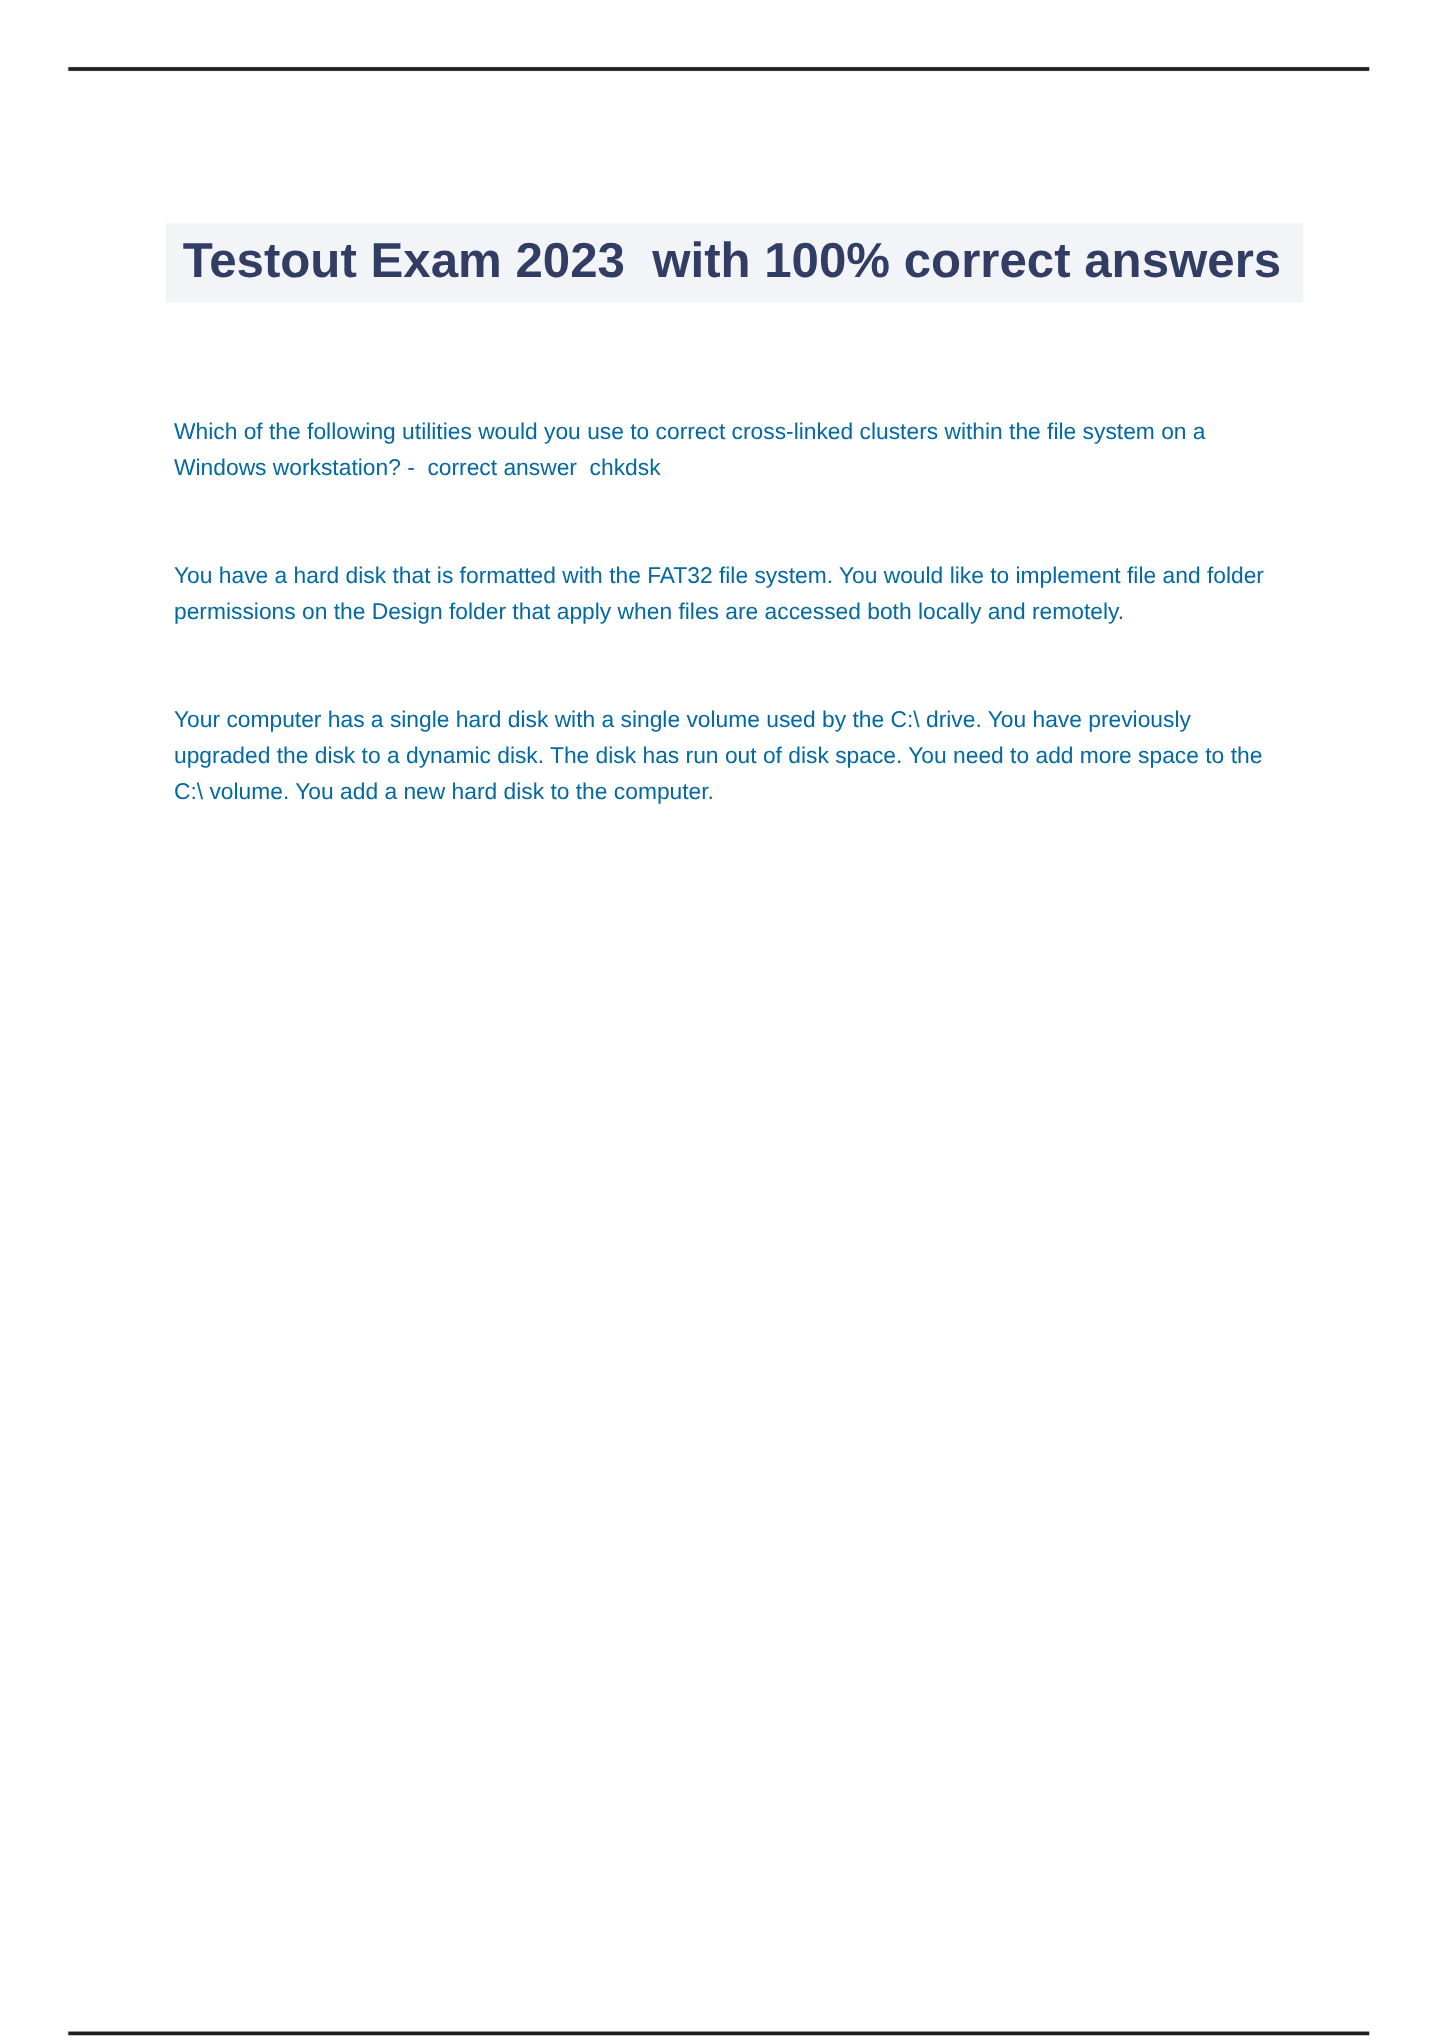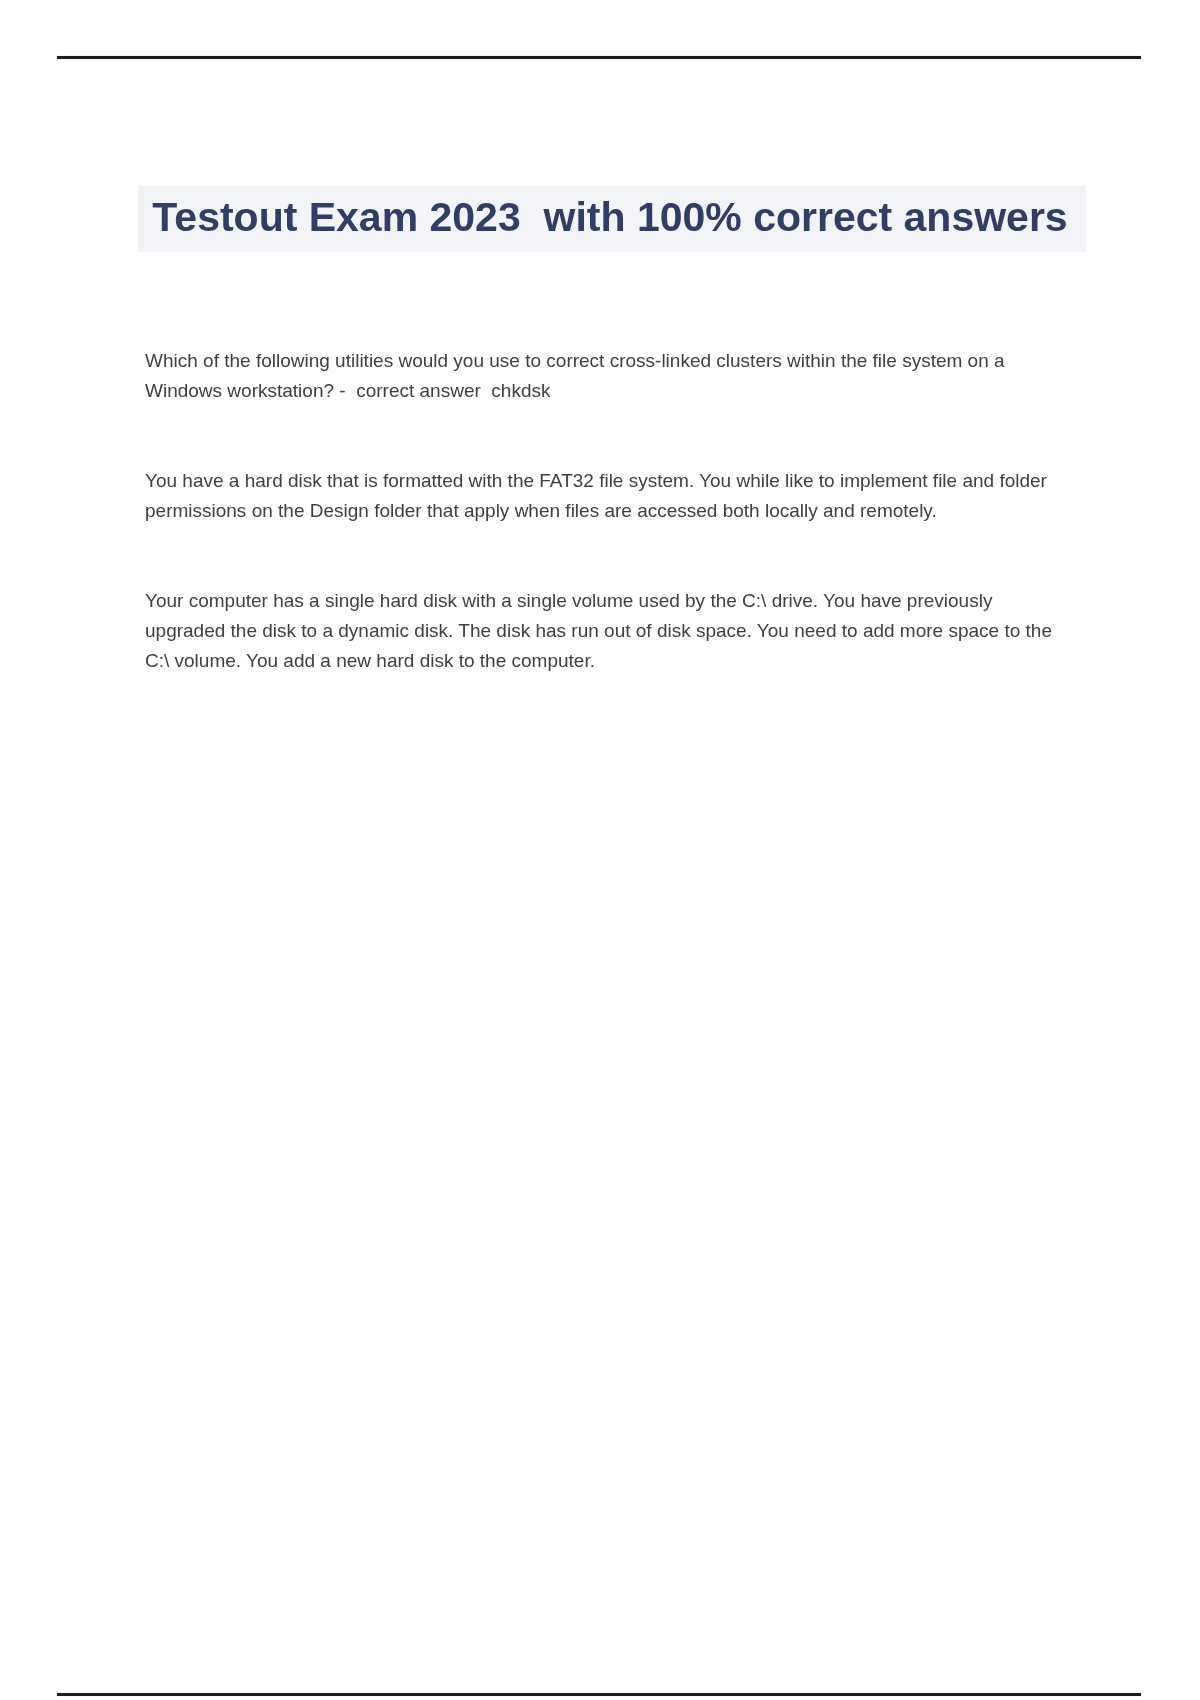--- a/index.html
+++ b/index.html
@@ -47,37 +47,37 @@
   .content {
     position: absolute;
     left: 145px;
     top: 346px;
     width: 921px;
   }
   .content p {
     margin: 0 0 60px 0;
     font-size: 19px;
     line-height: 30px;
-    color: #404040;
+    color: #0369a1;
     white-space: pre-wrap;
     font-family: "Liberation Sans", "DejaVu Sans", sans-serif;
   }
 </style>
 </head>
 <body>
 
 <div class="page">
 
   <div class="rule rule-top"></div>
 
   <div class="title-block">
     <h1>Testout Exam 2023  with 100% correct answers</h1>
   </div>
 
   <div class="content">
     <p>Which of the following utilities would you use to correct cross-linked clusters within the file system on a Windows workstation? -  correct answer  chkdsk</p>
-    <p>You have a hard disk that is formatted with the FAT32 file system. You while like to implement file and folder permissions on the Design folder that apply when files are accessed both locally and remotely.</p>
+    <p>You have a hard disk that is formatted with the FAT32 file system. You would like to implement file and folder permissions on the Design folder that apply when files are accessed both locally and remotely.</p>
     <p>Your computer has a single hard disk with a single volume used by the C:\ drive. You have previously upgraded the disk to a dynamic disk. The disk has run out of disk space. You need to add more space to the C:\ volume. You add a new hard disk to the computer.</p>
   </div>
 
   <div class="rule rule-bottom"></div>
 
 </div>
 
 </body></html>

